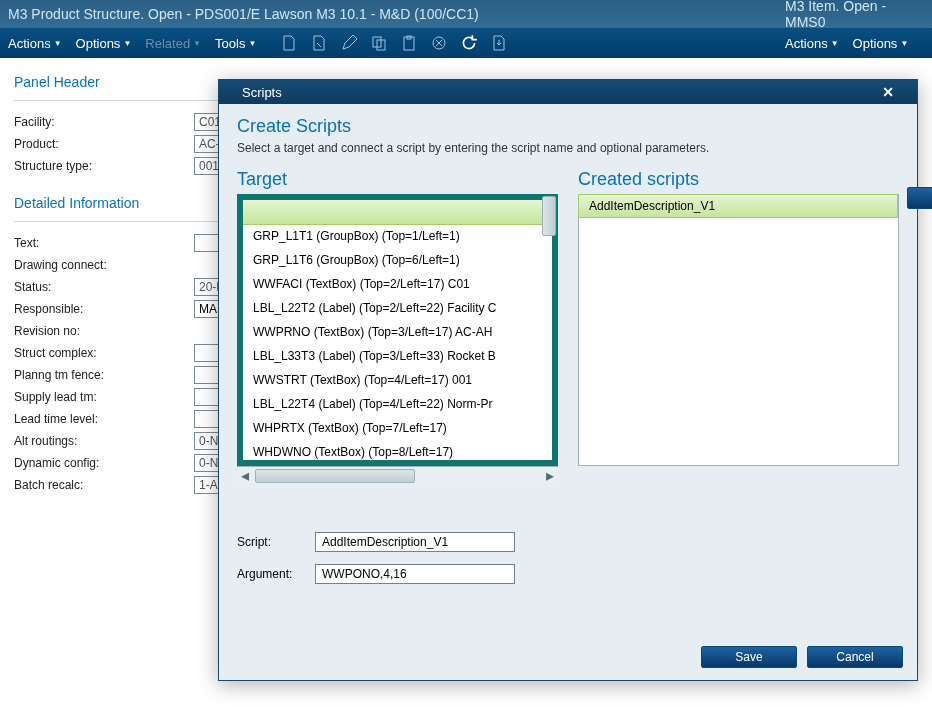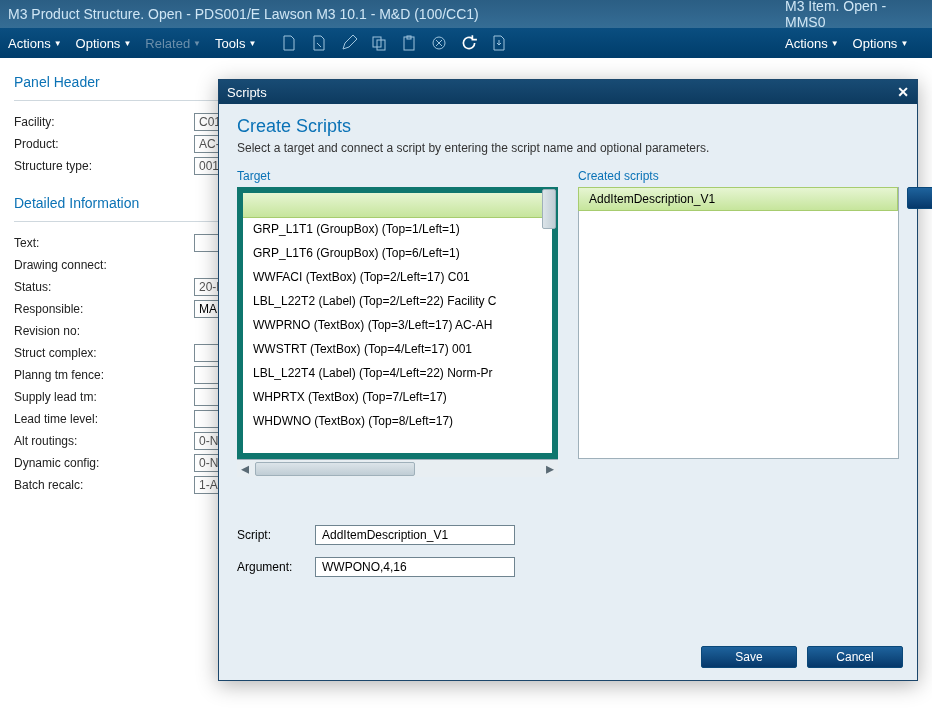--- a/index.html
+++ b/index.html
@@ -23,30 +23,30 @@
     .hr { border-top: 1px solid #cfd8de; margin-bottom: 10px; }
     .form-row { display: flex; align-items: center; height: 22px; margin-bottom: 0px; }
     .form-label { width: 180px; }
     .form-input { border: 1px solid #7a8b94; background: #fff; font-size: 12px; height: 18px; padding: 0 4px; width: 46px; }
     
     .secondary-window { position: absolute; top: 0; right: 0; width: 155px; height: 58px; background: #f9a8d4; }
     .secondary-title { background: linear-gradient(#2b5e84, #356d95); color: #cfe6f5; height: 28px; display:flex; align-items:center; padding:0 8px; font-size:14px;}
     .secondary-menu { height:30px; background: linear-gradient(#0a4e80, #003d6b); display:flex; align-items:center; padding:0 8px; gap:14px; color:#fff; font-size:13px;}
     
     .dialog { position: absolute; left: 218px; top: 79px; width: 700px; height: 602px; background: #e6eef4; border: 1px solid #1b466b; box-shadow: 0 4px 20px rgba(0,0,0,0.3); display:flex; flex-direction:column; }
-    .dialog-title { height: 24px; background: linear-gradient(#184b74, #0d3a5f); color: #fff; font-size: 13px; display: flex; align-items: center; padding: 0 8px; }
+    .dialog-title { height: 24px; background: linear-gradient(#184b74, #0d3a5f); color: #fff; font-size: 13px; display: flex; align-items: center; padding: 0 23px; }
     .dialog-title-text { flex:1; }
     .dialog-close { color:#fff; cursor:pointer; font-size:14px; font-weight:bold; }
     .dialog-body { padding: 12px 18px 10px 18px; flex:1; display:flex; flex-direction:column; }
     .dialog-heading { color:#0a72b6; font-size:18px; font-weight:normal; margin-bottom:4px; }
     .dialog-subtext { font-size:12px; color:#333; margin-bottom:14px; }
     .two-col { display:flex; gap:20px; margin-bottom:8px; }
     .col-left { flex:1; }
     .col-right { flex:1; position:relative; }
-    .col-label { color:#0a72b6; font-size:12px; margin-bottom:4px; }
+    .col-label { color:#0a72b6; font-size:18px; margin-bottom:4px; }
     .listbox { border:6px solid #0f766e; background:#fff; height: 272px; overflow-y:auto; overflow-x:auto; font-size:12px; }
     .list-item { padding:5px 10px; white-space: nowrap; cursor:pointer; }
     .list-item.first { background: linear-gradient(#e6f5d2, #c6e59c); border:1px solid #a7cc6f; margin:-1px; }
     .created-box { border:1px solid #9fb0ba; background:#fff; height: 272px; font-size:12px; }
     .created-item { padding:4px 10px; background: linear-gradient(#e6f5d2, #c6e59c); border:1px solid #a7cc6f; margin:-1px 0 0 -1px; cursor:pointer; }
     .delete-btn-wrap { position:absolute; right: -104px; top: 18px; }
     .blue-btn { width: 96px; height: 22px; background: linear-gradient(#1e639d, #06386a); color:#fff; border:1px solid #0b4879; font-size:12px; cursor:pointer; border-radius:2px; }
     
     .hscroll { height:18px; background:#e8eef2; border-top:1px solid #9fb0ba; display:flex; align-items:center; }
     .hscroll-arrow { width:16px; height:16px; display:flex; align-items:center; justify-content:center; color:#5a6a74; cursor:pointer; }
@@ -282,20 +282,21 @@
       <div class="col-left">
         <div class="col-label">Target</div>
         <div class="listbox-wrap">
         <div class="listbox" id="target-list" style="overflow:hidden;">
         <div class="list-item first">&nbsp;</div>
               <div class="list-item">GRP_L1T1 (GroupBox) (Top=1/Left=1)</div>
               <div class="list-item">GRP_L1T6 (GroupBox) (Top=6/Left=1)</div>
               <div class="list-item">WWFACI (TextBox) (Top=2/Left=17) C01</div>
               <div class="list-item">LBL_L22T2 (Label) (Top=2/Left=22) Facility C</div>
               <div class="list-item">WWPRNO (TextBox) (Top=3/Left=17) AC-AH</div>
+              <div class="list-item">LBL_L33T3 (Label) (Top=3/Left=33) Rocket B</div>
               <div class="list-item">WWSTRT (TextBox) (Top=4/Left=17) 001</div>
               <div class="list-item">LBL_L22T4 (Label) (Top=4/Left=22) Norm-Pr</div>
               <div class="list-item">WHPRTX (TextBox) (Top=7/Left=17)</div>
               <div class="list-item">WHDWNO (TextBox) (Top=8/Left=17)</div>
             </div>
         <div class="vscroll-thumb"></div>
         </div>
         <div class="hscroll">
           <span class="hscroll-arrow">◂</span>
           <div class="hscroll-track">

